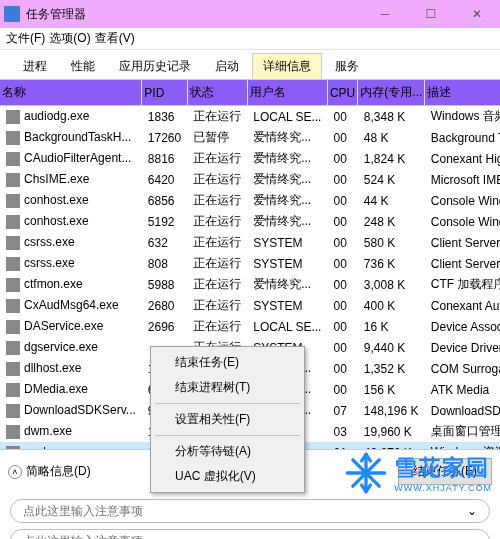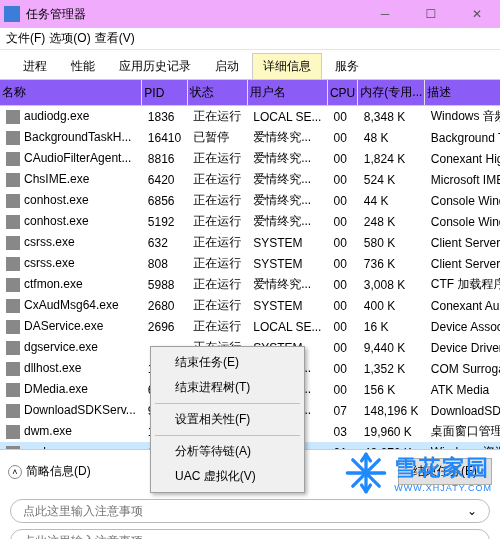--- a/index.html
+++ b/index.html
@@ -89,21 +89,21 @@
           <td class="col-name"><span class="proc-icon"></span>audiodg.exe</td>
           <td class="col-pid num">1836</td>
           <td class="col-status">正在运行</td>
           <td class="col-user">LOCAL SE...</td>
           <td class="col-cpu num">00</td>
           <td class="col-mem num">8,348 K</td>
           <td>Windows 音频设备图...</td>
         </tr>
         <tr>
           <td class="col-name"><span class="proc-icon"></span>BackgroundTaskH...</td>
-          <td class="col-pid num">16410</td>
+          <td class="col-pid num">17260</td>
           <td class="col-status">已暂停</td>
           <td class="col-user">爱情终究...</td>
           <td class="col-cpu num">00</td>
           <td class="col-mem num">48 K</td>
           <td>Background Task Host</td>
         </tr>
         <tr>
           <td class="col-name"><span class="proc-icon"></span>CAudioFilterAgent...</td>
           <td class="col-pid num">8816</td>
           <td class="col-status">正在运行</td>

